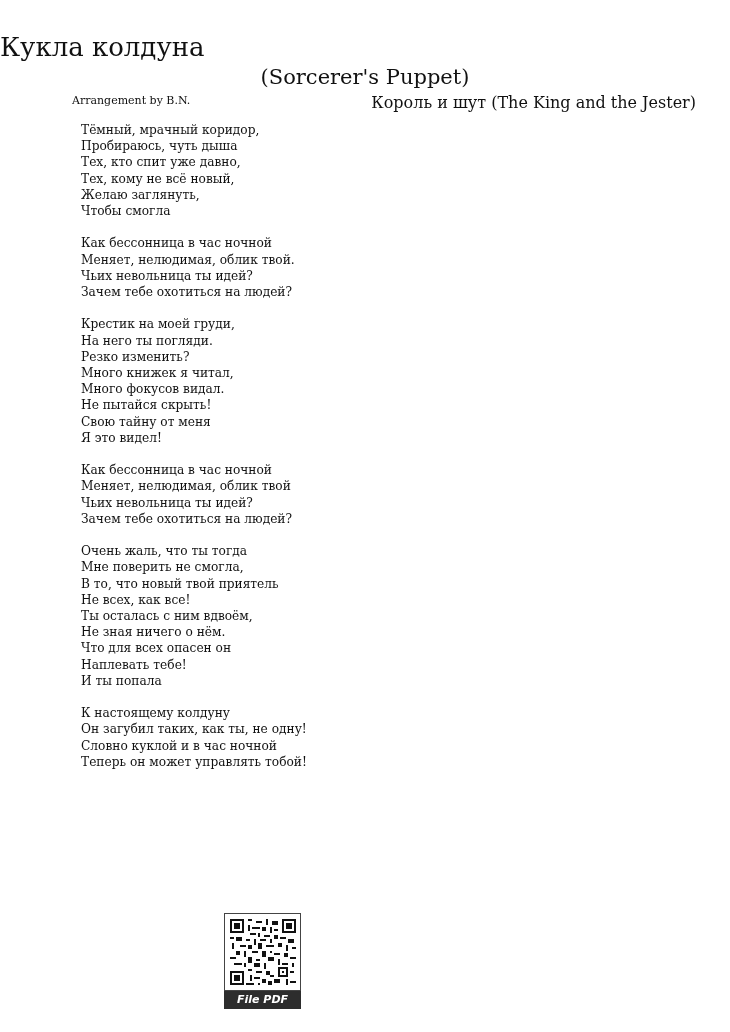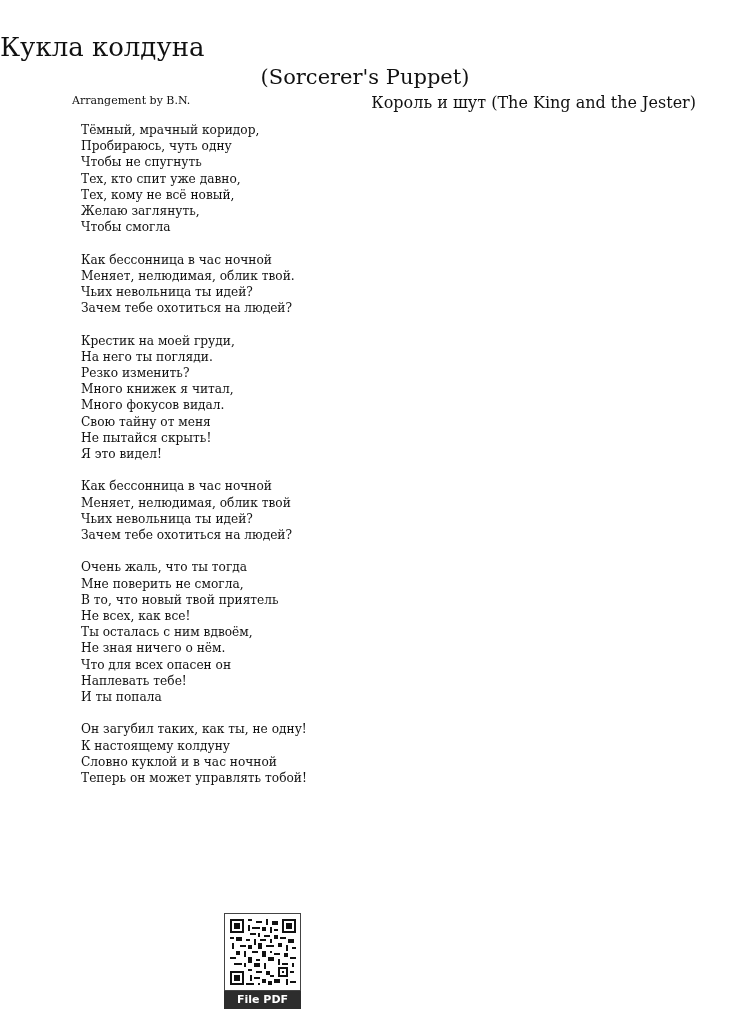--- a/index.html
+++ b/index.html
@@ -4,78 +4,77 @@
 <style>
   html, body { margin:0; padding:0; background:#ffffff; }
   body { width:730px; height:1032px; position:relative; overflow:hidden; color:#111; font-family:"DejaVu Serif", serif; }
   .title { position:absolute; top:31px; left:0; width:730px; text-align:left; font-size:26px; line-height:32px; }
   .subtitle { position:absolute; top:66px; left:0; width:730px; text-align:center; font-size:21px; line-height:22px; }
   .arranger { position:absolute; top:94px; left:35px; font-size:11px; line-height:14px;margin-left:37px; }
   .artist { position:absolute; top:96px; right:34px; font-size:16px; line-height:14px; }
   .lyrics { position:absolute; top:122px; left:42px; font-size:12.2px; line-height:16.2px;margin-left:39px; }
   .stanza { margin-bottom:16.2px; }
   .line { white-space:nowrap; }
-  .qr-wrap { position:absolute; left:224px; top:913px; width:77px; height:95px; }
+  .qr-wrap { position:absolute; left:224px; top:913px; width:77px; height:95px;font-style:italic; }
   .qr-box { width:75px; height:76px; border:1px solid #444; background:#fff; display:flex; align-items:center; justify-content:center; }
   .qr-label { width:77px; height:18px; background:#2d2d2d; color:#fff; font-family:"DejaVu Sans", sans-serif; font-weight:bold; font-size:11px; line-height:18px; text-align:center; }
 </style>
 </head>
 <body>
 
 <div class="title">Кукла колдуна</div>
 <div class="subtitle">(Sorcerer's Puppet)</div>
 <div class="arranger">Arrangement by B.N.</div>
 <div class="artist">Король и шут (The King and the Jester)</div>
 
 <div class="lyrics">
   <div class="stanza">
     <div class="line">Тёмный, мрачный коридор,</div>
-    <div class="line">Пробираюсь, чуть одну</div>
-    <div class="line">Чтобы не спугнуть</div>
+    <div class="line">Пробираюсь, чуть дыша</div>
     <div class="line">Тех, кто спит уже давно,</div>
     <div class="line">Тех, кому не всё новый,</div>
     <div class="line">Желаю заглянуть,</div>
     <div class="line">Чтобы смогла</div>
   </div>
   <div class="stanza">
     <div class="line">Как бессонница в час ночной</div>
     <div class="line">Меняет, нелюдимая, облик твой.</div>
     <div class="line">Чьих невольница ты идей?</div>
     <div class="line">Зачем тебе охотиться на людей?</div>
   </div>
   <div class="stanza">
     <div class="line">Крестик на моей груди,</div>
     <div class="line">На него ты погляди.</div>
     <div class="line">Резко изменить?</div>
     <div class="line">Много книжек я читал,</div>
     <div class="line">Много фокусов видал.</div>
+    <div class="line">Не пытайся скрыть!</div>
     <div class="line">Свою тайну от меня</div>
-    <div class="line">Не пытайся скрыть!</div>
     <div class="line">Я это видел!</div>
   </div>
   <div class="stanza">
     <div class="line">Как бессонница в час ночной</div>
     <div class="line">Меняет, нелюдимая, облик твой</div>
     <div class="line">Чьих невольница ты идей?</div>
     <div class="line">Зачем тебе охотиться на людей?</div>
   </div>
   <div class="stanza">
     <div class="line">Очень жаль, что ты тогда</div>
     <div class="line">Мне поверить не смогла,</div>
     <div class="line">В то, что новый твой приятель</div>
     <div class="line">Не всех, как все!</div>
     <div class="line">Ты осталась с ним вдвоём,</div>
     <div class="line">Не зная ничего о нём.</div>
     <div class="line">Что для всех опасен он</div>
     <div class="line">Наплевать тебе!</div>
     <div class="line">И ты попала</div>
   </div>
   <div class="stanza">
+    <div class="line">К настоящему колдуну</div>
     <div class="line">Он загубил таких, как ты, не одну!</div>
-    <div class="line">К настоящему колдуну</div>
     <div class="line">Словно куклой и в час ночной</div>
     <div class="line">Теперь он может управлять тобой!</div>
   </div>
 </div>
 
 <div class="qr-wrap">
   <div class="qr-box">
     <svg width="66" height="66" viewBox="0 0 33 33" shape-rendering="crispEdges">
       <rect x="0" y="0" width="33" height="33" fill="#fff"></rect>
 

